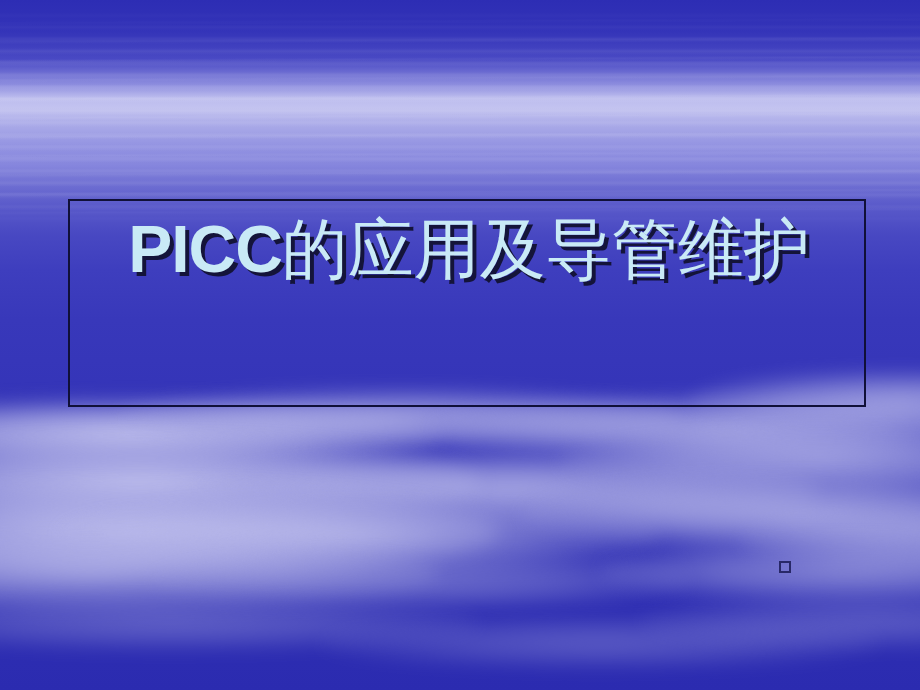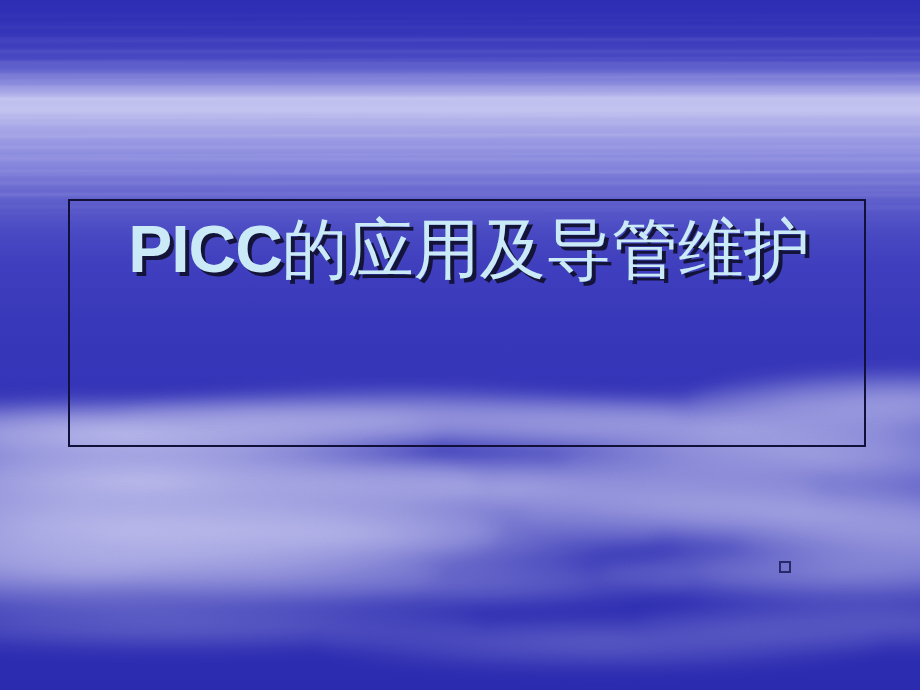--- a/index.html
+++ b/index.html
@@ -81,21 +81,21 @@
     filter: blur(9px);
     pointer-events: none;
   }
 
   
   #title-box {
     position: absolute;
     left: 68px;
     top: 199px;
     width: 798px;
-    height: 248px;
+    height: 208px;
     border: 2px solid #101038;
     box-sizing: border-box;
   }
   #title-text {
     position: absolute;
     left: -12px;
     top: -1px;
     width: 822px;
     text-align: center;
     font-size: 66px;

